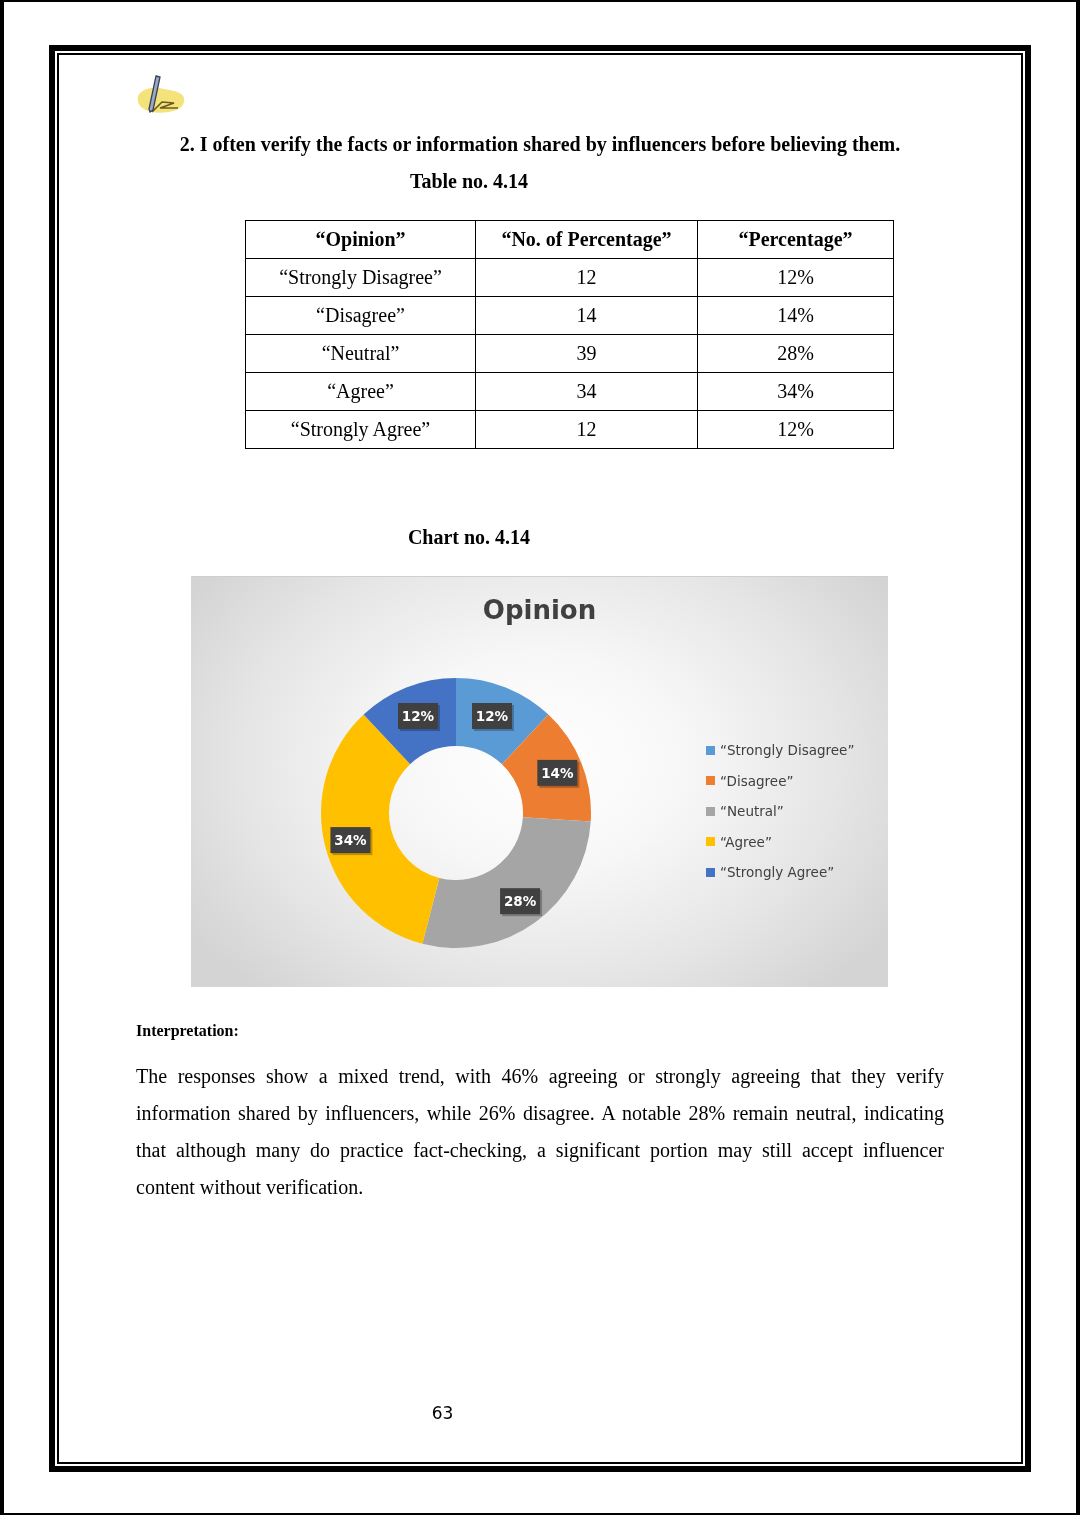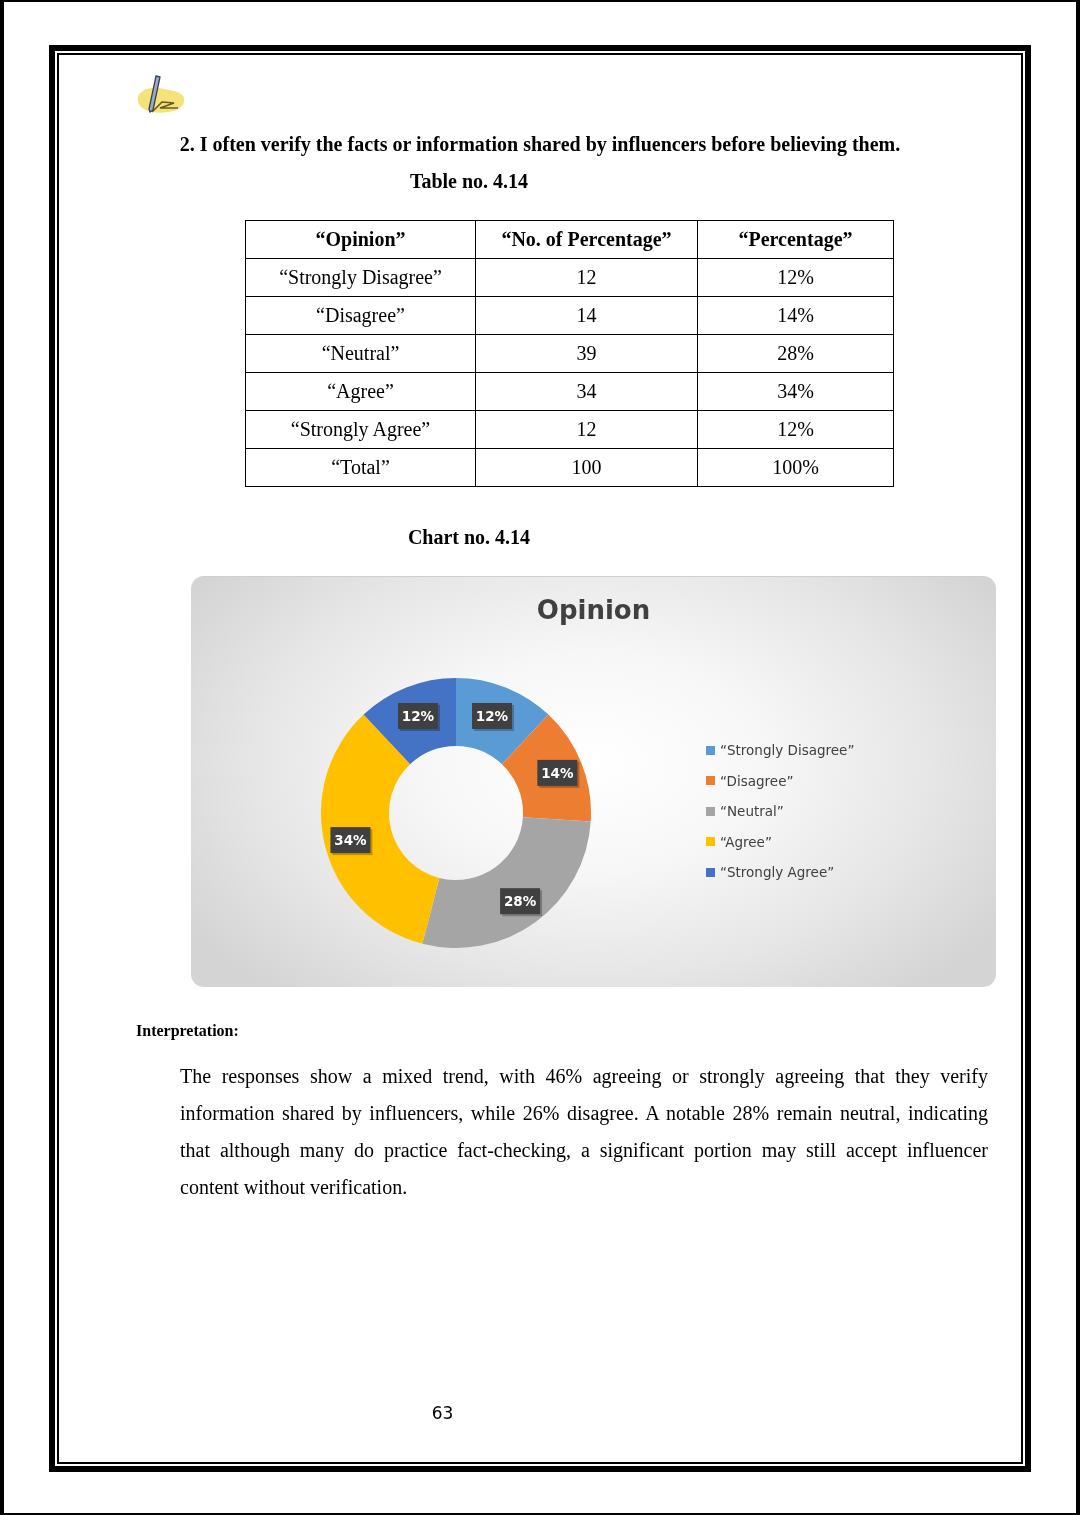--- a/index.html
+++ b/index.html
@@ -6,28 +6,28 @@
   body { width: 1080px; height: 1515px; background: #ffffff; position: relative; overflow: hidden; font-family: "Liberation Serif", serif; color: #000; }
   .page-edge { position: absolute; left: 0; top: 0; width: 1076px; height: 1511px; border-top: 2px solid #000; border-left: 4px solid #000; border-right: 4px solid #000; border-bottom: 2px solid #000; box-sizing: border-box; width: 1080px; height: 1515px; }
   .frame-outer { position: absolute; left: 49px; top: 45px; width: 982px; height: 1427px; border: 6px solid #000; box-sizing: border-box; }
   .frame-inner { position: absolute; left: 57px; top: 53px; width: 966px; height: 1411px; border: 2px solid #000; box-sizing: border-box; }
   .logo { position: absolute; left: 134px; top: 72px; width: 56px; height: 46px; }
   .question { position: absolute; left: 0; width: 1080px; top: 133px; text-align: center; font-weight: bold; font-size: 20px; }
   .caption { position: absolute; left: 0; width: 938px; text-align: center; font-weight: bold; font-size: 20px; }
   table.data { position: absolute; left: 215px; top: 220px; width: 649px; border-collapse: collapse; font-size: 20px; margin-left: 30px; }
   table.data td, table.data th { border: 1px solid #000; height: 37px; padding: 0; text-align: center; font-weight: normal; }
   table.data th { font-weight: bold; }
-  .chart-box { position: absolute; left: 191px; top: 576px; width: 805px; height: 410px; background: radial-gradient(ellipse 60% 75% at 50% 45%, #ffffff 0%, #f7f7f7 35%, #e6e6e6 70%, #d4d4d4 100%); border-top: 1px solid #cfcfcf; border-radius: 13px; }
+  .chart-box { position: absolute; left: 191px; top: 576px; width: 697px; height: 410px; background: radial-gradient(ellipse 60% 75% at 50% 45%, #ffffff 0%, #f7f7f7 35%, #e6e6e6 70%, #d4d4d4 100%); border-top: 1px solid #cfcfcf; }
   .chart-title { position: absolute; left: 0; width: 100%; top: 18px; text-align: center; font-family: "DejaVu Sans", sans-serif; font-weight: bold; font-size: 26px; color: #404040; }
   svg.donut { position: absolute; left: 0; top: 0; }
   .legend { position: absolute; left: 515px; top: 158px; font-family: "DejaVu Sans", sans-serif; font-size: 13.5px; color: #404040; }
   .legend-item { display: flex; align-items: center; height: 30.5px; }
   .swatch { width: 9px; height: 9px; margin-right: 5px; }
   .interp-head { position: absolute; left: 136px; top: 1022px; font-weight: bold; font-size: 16px; }
-  .interp-body { position: absolute; left: 136px; top: 1058px; width: 808px; font-size: 20px; line-height: 37px; text-align: justify; margin-left: 44px; }
+  .interp-body { position: absolute; left: 136px; top: 1058px; width: 808px; font-size: 20px; line-height: 37px; text-align: justify; }
   .page-number { position: absolute; left: 0; width: 885px; top: 1403px; text-align: center; font-family: "DejaVu Sans", sans-serif; font-size: 17px; }
 </style>
 </head>
 <body>
 
 <div class="page-edge"></div>
 <div class="frame-outer"></div>
 <div class="frame-inner"></div>
 
 <svg class="logo" viewBox="0 0 56 46">
@@ -63,25 +63,20 @@
   </tr>
   <tr>
     <td>“Agree”</td>
     <td>34</td>
     <td>34%</td>
   </tr>
   <tr>
     <td>“Strongly Agree”</td>
     <td>12</td>
     <td>12%</td>
-  </tr>
-  <tr>
-    <td>“Total”</td>
-    <td>100</td>
-    <td>100%</td>
   </tr>
 </tbody>
   </table>
 
 <div class="caption" style="top:526px">Chart no. 4.14</div>
 
 <div class="chart-box">
   <div class="chart-title">Opinion</div>
   <svg class="donut" id="donut-svg" width="697" height="410">
       <path d="M265,101 A135,135 0 0 1 357.41385930037296,137.58923529810943 L310.8646560972221,187.15910196276542 A67,67 0 0 0 265,169 Z" fill="#5b9bd5"></path>

